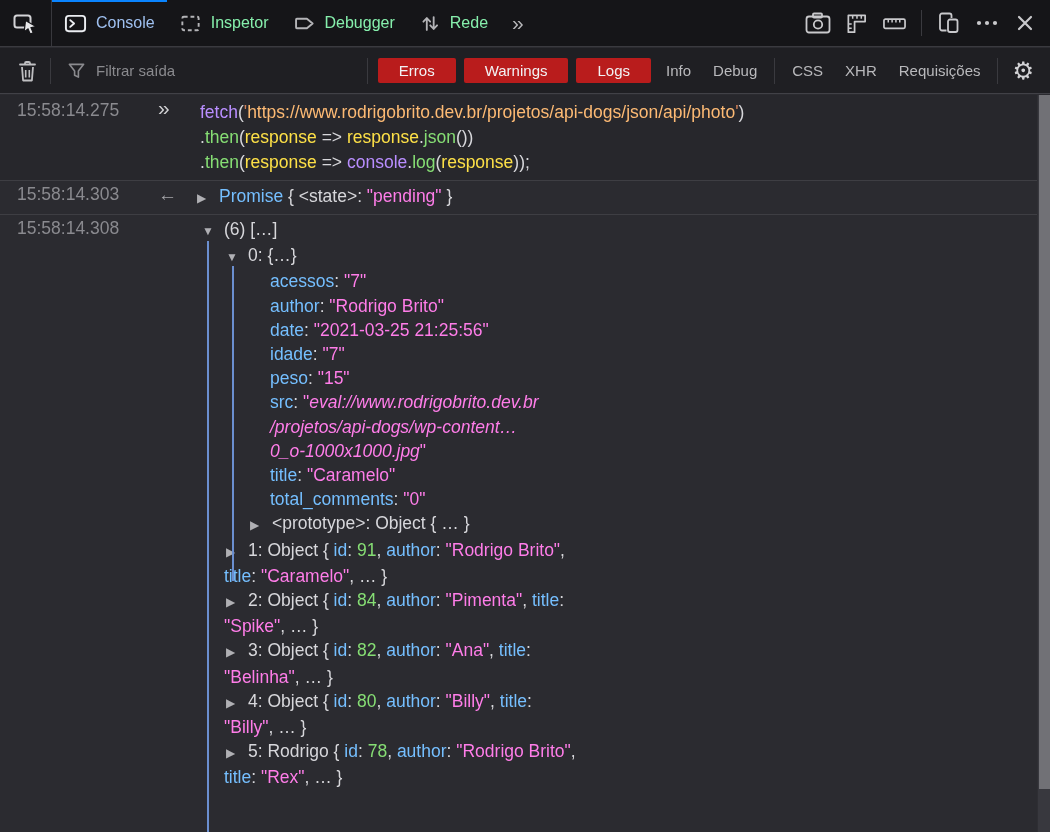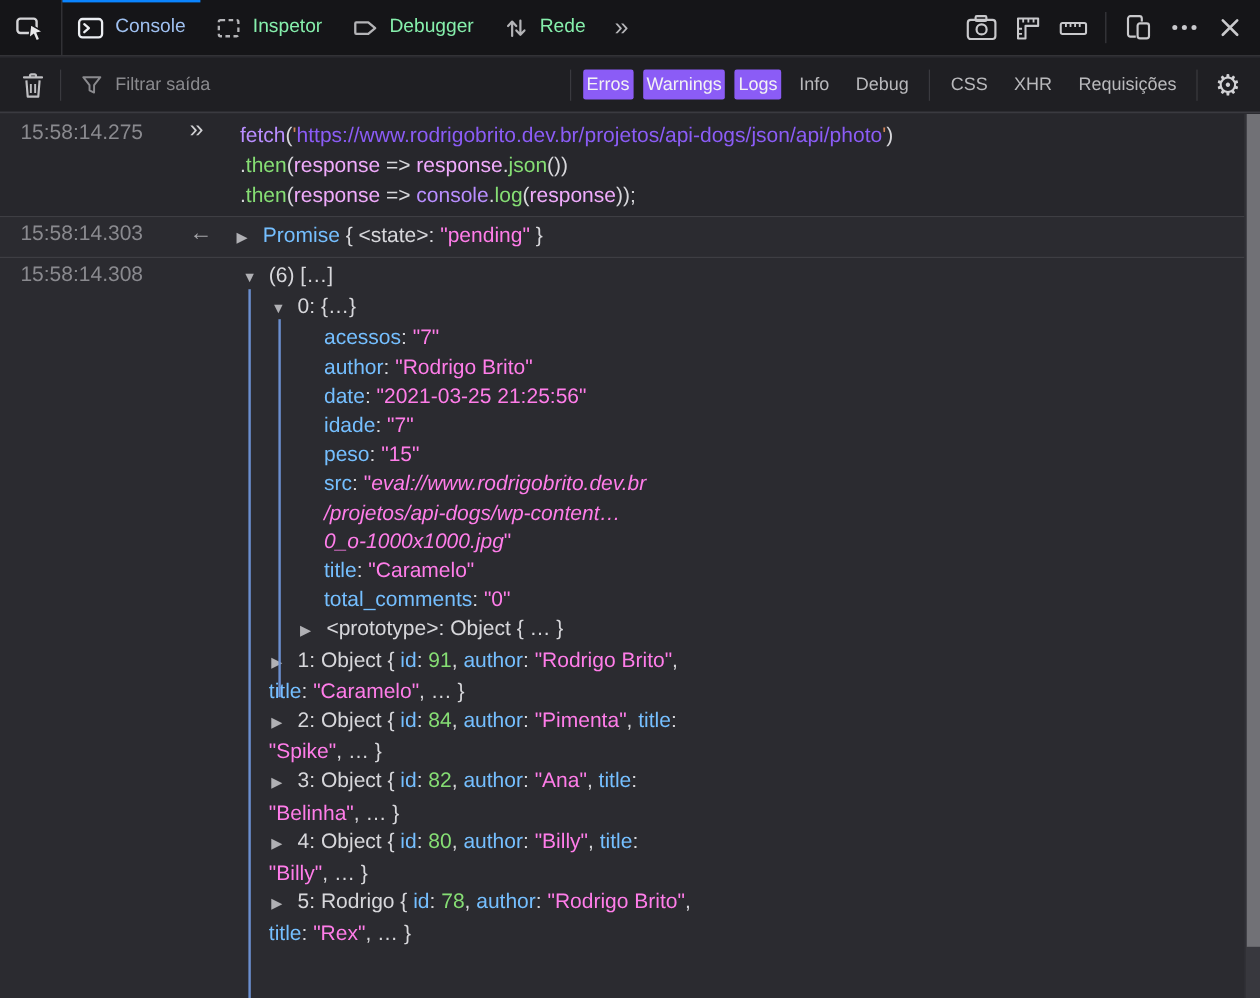--- a/index.html
+++ b/index.html
@@ -26,43 +26,43 @@
   .tb-right { margin-left:auto; display:flex; align-items:center; gap:4px; padding-right:8px; }
   .icon-btn { width:34px; height:30px; display:flex; align-items:center; justify-content:center; }
   .vsep { width:1px; height:26px; background:#3a3a3f; margin:0 6px; align-self:center; }
   
   .fbar {
     position:absolute; top:48px; left:0; right:0; height:46px;
     background:#1f1f23; border-bottom:1px solid #414147;
     display:flex; align-items:center; padding:0 10px; font-size:15px;
   }
   .filter-input { display:flex; align-items:center; gap:10px; color:#8a8a8e; margin-left:10px; flex:1; }
-  .pill { background:#8b5cf6; color:#f2f2f4; border-radius:2px; padding:4px 3px; margin:0 4px; }
+  .pill { background:#b91c1c; color:#f2f2f4; border-radius:2px; padding:4px 21px; margin:0 4px; }
   .flat { color:#b9b9bc; padding:4px 8px; margin:0 3px; }
   .gear { font-family:"DejaVu Sans", sans-serif; font-size:24px; color:#d2d2d5; line-height:1;
     padding:0 6px 0 8px; }
   
   .console { position:absolute; top:95px; left:0; right:0; bottom:0; overflow:hidden;
     font-family:Liberation Sans, sans-serif; font-size:17.5px; color:#d7d7db; }
   .crow { position:relative; border-bottom:1px solid #3e3e43; }
   .crow-input { background:#27272c; padding:5px 0 5px 0; }
   .crow-result { padding:3px 0; }
   .crow-log { padding:2px 0 0 0; border-bottom:none; min-height:622px; }
   .ts { position:absolute; left:17px; top:5px; color:#8a8a8f; }
   .crow-result .ts, .crow-log .ts { top:3px; }
   .marker { position:absolute; left:158px; top:1px; color:#d0d0d3; font-size:21px; }
   .m-output { color:#a6a6aa; font-size:19px; top:3px; }
   .cline { line-height:25px; white-space:pre; }
   .crow-log .cline { line-height:24.2px; }
   .tk-fn  { color:#b98eff; }
   .tk-me  { color:#86de74; }
-  .tk-pa  { color:#f0abfc; }
+  .tk-pa  { color:#fde047; }
   .tk-pu  { color:#d7d7db; }
   .tk-sq  { color:#d1825a; }
-  .tk-url { color:#8b5cf6;margin-top:16px; }
+  .tk-url { color:#fdba74;margin-top:16px; }
   .tk-wh  { color:#d7d7db; }
   .tk-bl  { color:#75bfff; }
   .tk-pk  { color:#ff7de9; }
   .tk-pki { color:#ff7de9; font-style:italic; }
   .tk-num { color:#86de74; }
   .tk-tri { color:#b0b0b4; display:inline-block; width:22px; font-size:12px; }
   .srclink { position:absolute; right:32px; top:4px; color:#5f8cc8; }
   .guide { position:absolute; width:2px; background:#6b8fd0; }
   
   .sb { position:absolute; right:0; top:95px; width:13px; bottom:0; background:#38383e;

